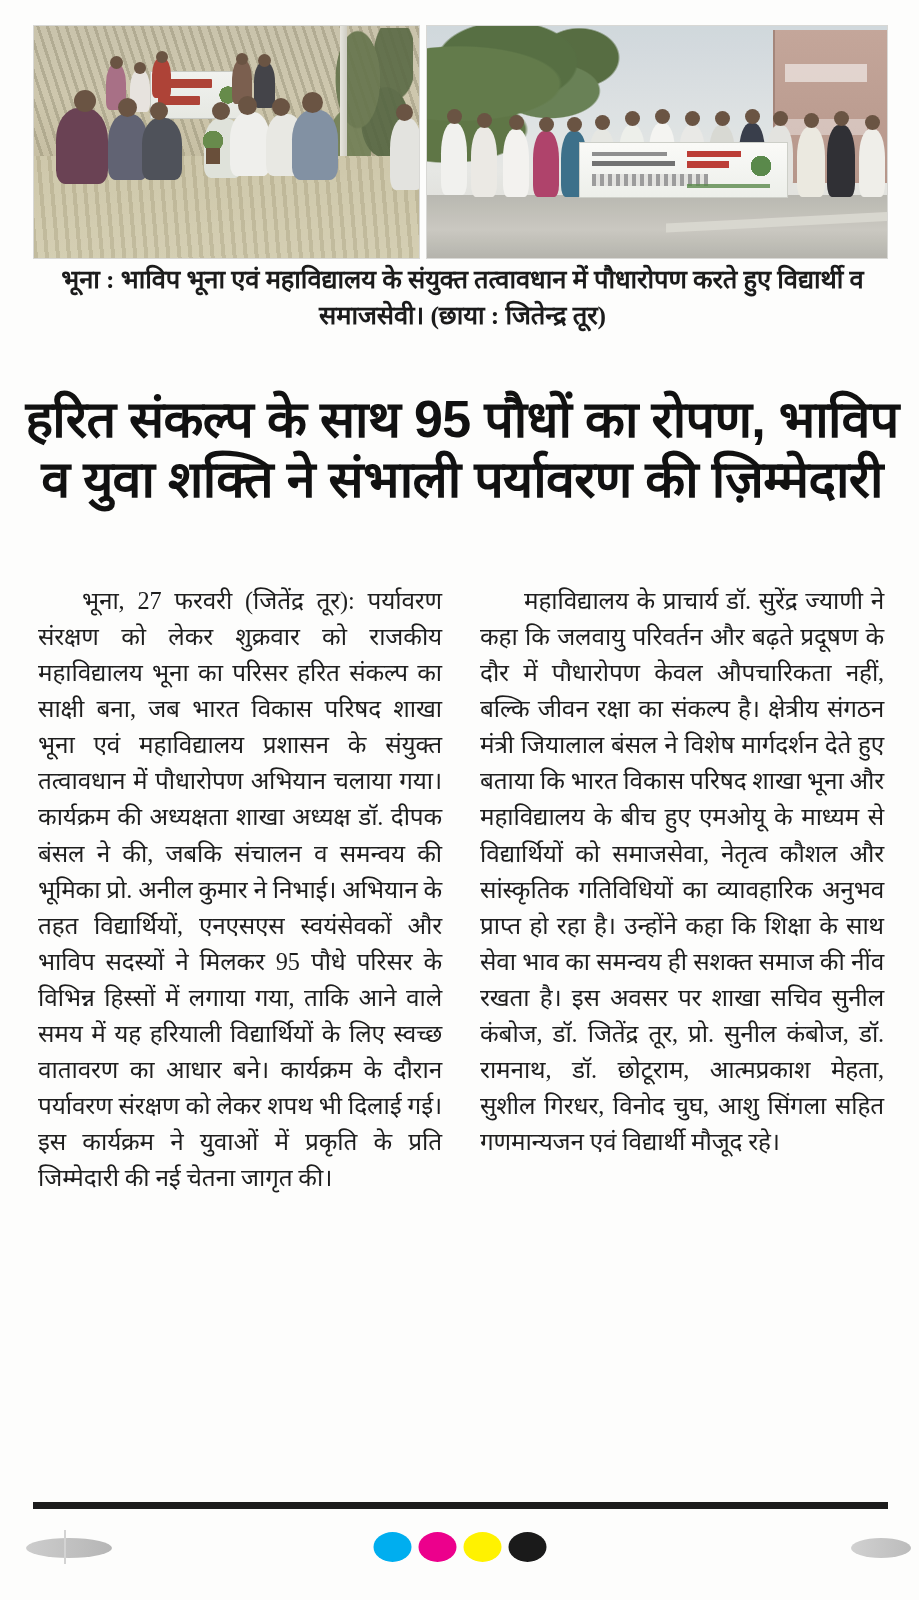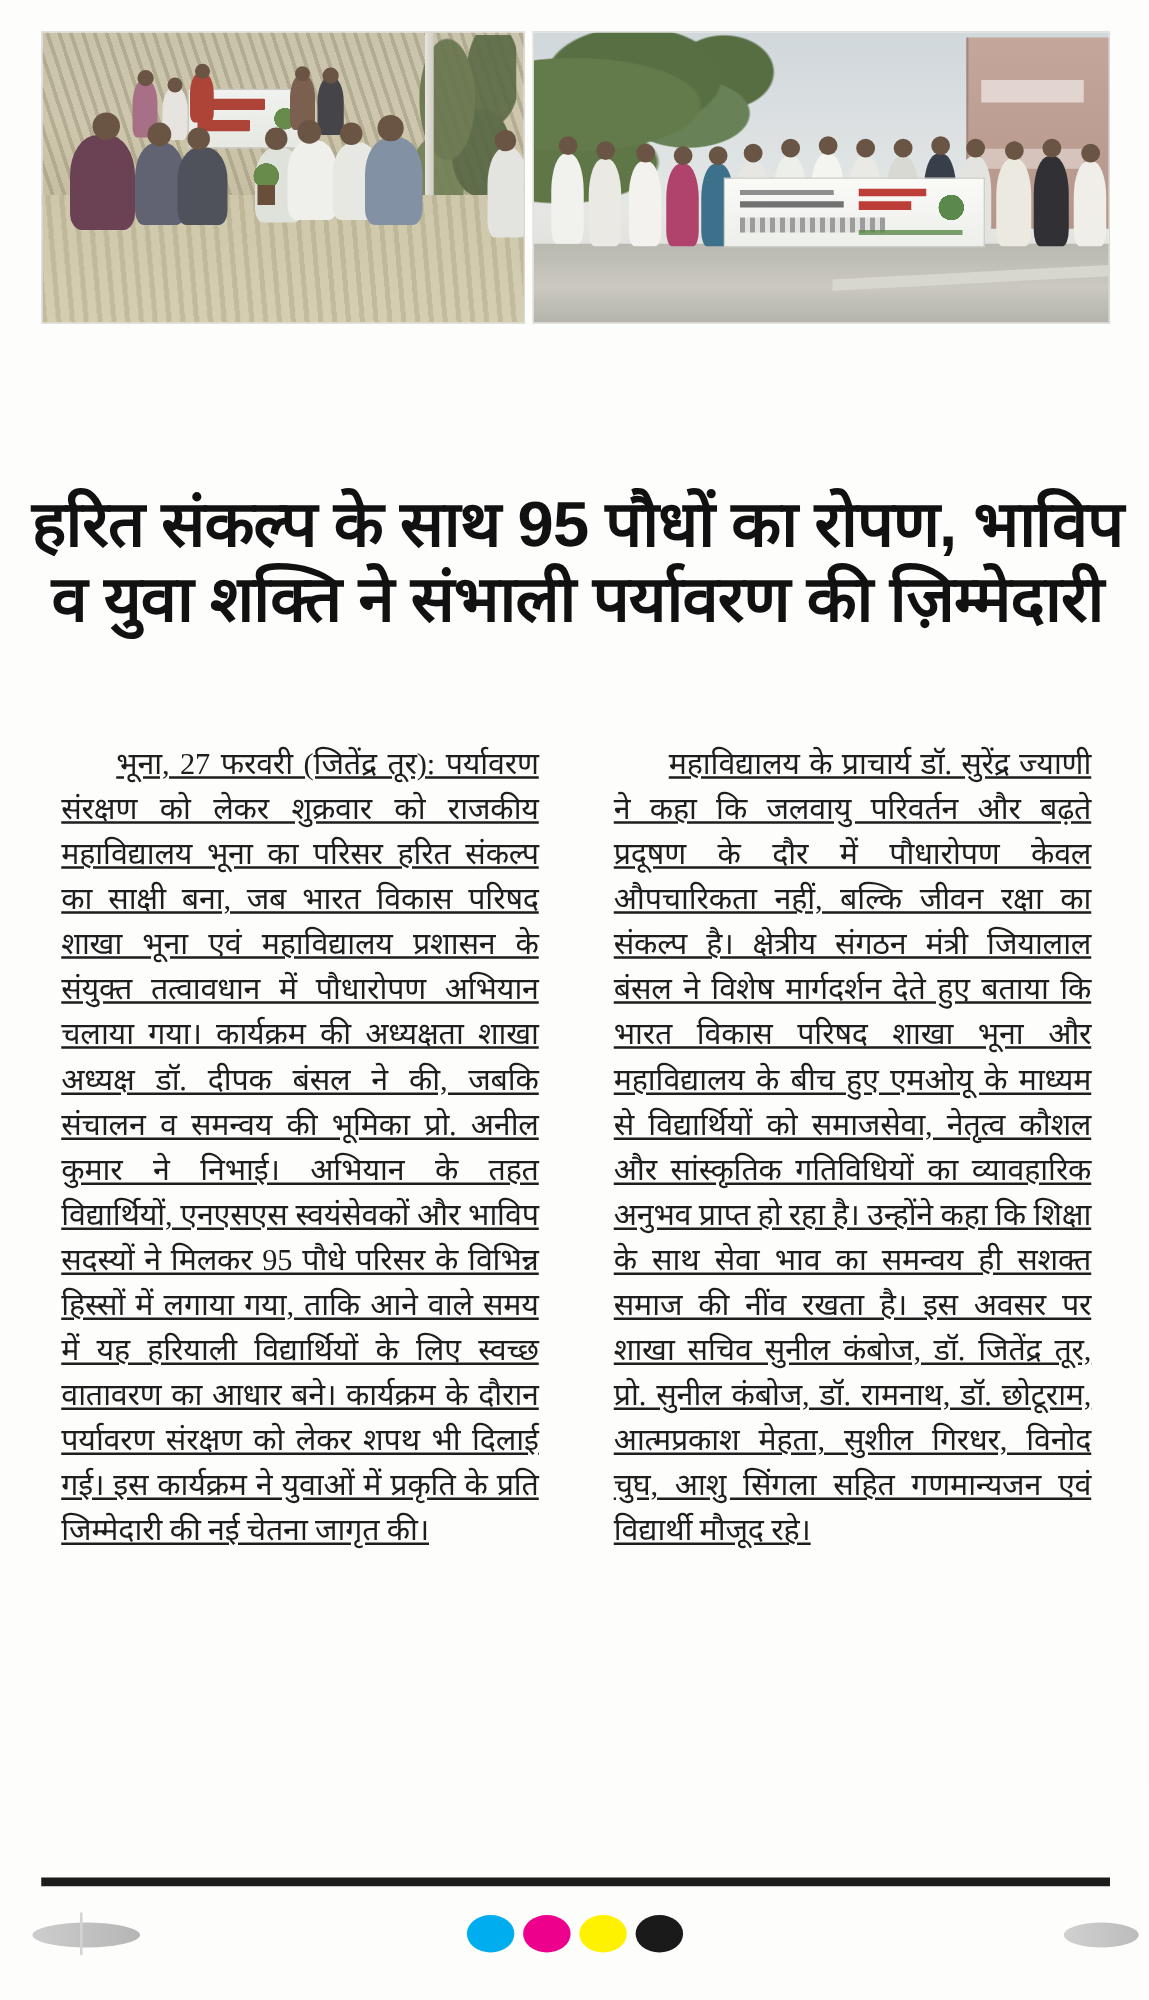--- a/index.html
+++ b/index.html
@@ -185,21 +185,21 @@
   .col {
     width: 414px;
     font-family: "Liberation Serif", serif;
     font-size: 24.3px;
     line-height: 1.485;
     text-align: justify;
     text-justify: inter-word;
     color: #1e1e1e;
     letter-spacing: -0.15px;
   }
-  .col p { margin: 16px; text-indent: 44px; text-decoration: underline; }
+  .col p { margin: 5px; text-indent: 44px; }
 
   
   .rule {
     position: absolute;
     left: 33px; top: 1502px;
     width: 855px; height: 7px;
     background: #1c1c1c;
   }
   .reg-row {
     position: absolute;
@@ -318,20 +318,21 @@
         <div class="b-grey2"></div>
         <div class="b-grey3"></div>
         <div class="b-red1"></div>
         <div class="b-red2"></div>
         <div class="b-leaf"></div>
         <div class="b-green"></div>
       </div>
     </div>
   </div>
 
+  <div class="caption">भूना : भाविप भूना एवं महाविद्यालय के संयुक्त तत्वावधान में पौधारोपण करते हुए विद्यार्थी व समाजसेवी। (छाया : जितेन्द्र तूर)</div>
 
   <h1 class="headline">
     <span class="hl-line">हरित संकल्प के साथ 95 पौधों का रोपण, भाविप</span>
     <span class="hl-line">व युवा शक्ति ने संभाली पर्यावरण की ज़िम्मेदारी</span>
   </h1>
 
   <div class="columns">
     <div class="col">
       <p>भूना, 27 फरवरी (जितेंद्र तूर): पर्यावरण संरक्षण को लेकर शुक्रवार को राजकीय महाविद्यालय भूना का परिसर हरित संकल्प का साक्षी बना, जब भारत विकास परिषद शाखा भूना एवं महाविद्यालय प्रशासन के संयुक्त तत्वावधान में पौधारोपण अभियान चलाया गया। कार्यक्रम की अध्यक्षता शाखा अध्यक्ष डॉ. दीपक बंसल ने की, जबकि संचालन व समन्वय की भूमिका प्रो. अनील कुमार ने निभाई। अभियान के तहत विद्यार्थियों, एनएसएस स्वयंसेवकों और भाविप सदस्यों ने मिलकर 95 पौधे परिसर के विभिन्न हिस्सों में लगाया गया, ताकि आने वाले समय में यह हरियाली विद्यार्थियों के लिए स्वच्छ वातावरण का आधार बने। कार्यक्रम के दौरान पर्यावरण संरक्षण को लेकर शपथ भी दिलाई गई। इस कार्यक्रम ने युवाओं में प्रकृति के प्रति जिम्मेदारी की नई चेतना जागृत की।</p>
     </div>

